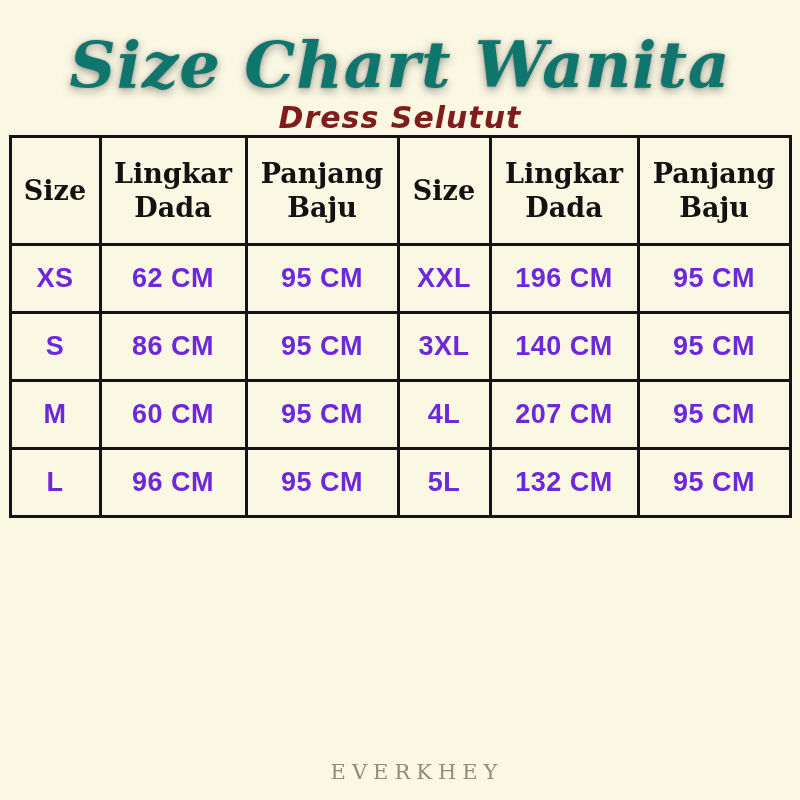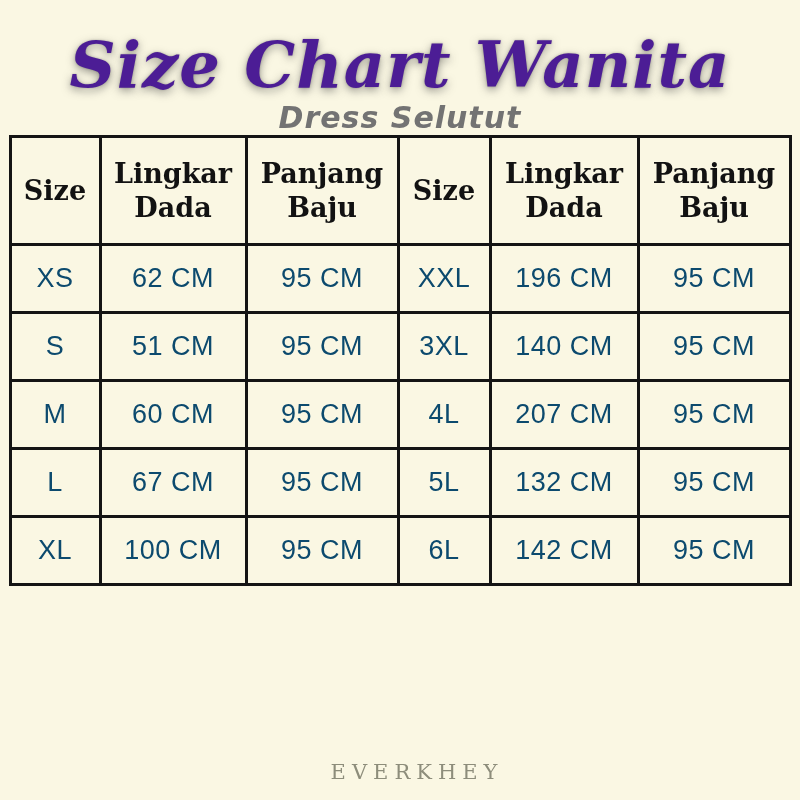--- a/index.html
+++ b/index.html
@@ -17,33 +17,33 @@
     flex-direction: column;
     align-items: center;
   }
   .title {
     margin: 30px 0 0 0;
     font-family: "DejaVu Serif", serif;
     font-style: italic;
     font-weight: 700;
     font-size: 64px;
     line-height: 1.1;
-    color: #4c1d95;
+    color: #0f766e;
     letter-spacing: 1px;
     text-shadow: 0 3px 9px rgba(60,60,60,0.50), 0 0 2px rgba(60,60,60,0.35);
     white-space: nowrap;
   }
   .subtitle {
     margin-top: 0px;
     font-family: "DejaVu Sans", sans-serif;
     font-style: italic;
     font-weight: 700;
     font-size: 30px;
     letter-spacing: 1px;
-    color: #737373;
+    color: #7f1d1d;
   }
   table.size-table {
     border-collapse: collapse;
     table-layout: fixed;
     width: 780px;
     background: #faf7e3;
   }
   .size-table th, .size-table td {
     border: 3px solid #141414;
     text-align: center;
@@ -55,24 +55,24 @@
   .size-table tbody tr { height: 68px; }
   .size-table th {
     font-family: "DejaVu Serif", serif;
     font-weight: 600;
     font-size: 27px;
     line-height: 1.25;
     color: #121212;
   }
   .size-table td {
     font-family: "Liberation Sans", sans-serif;
-    font-weight: 400;
+    font-weight: 700;
     font-size: 27px;
     letter-spacing: 0.5px;
-    color: #0c4a6e;
+    color: #6d28d9;
   }
   .brand {
     margin-top: auto;
     margin-bottom: 16px;
     font-family: "DejaVu Serif", serif;
     font-size: 21px;
     letter-spacing: 6px;
     color: #8d8d7b;
     margin-left: 34px;
   }
@@ -108,48 +108,40 @@
       <tr>
         <td>XS</td>
         <td>62 CM</td>
         <td>95 CM</td>
         <td>XXL</td>
         <td>196 CM</td>
         <td>95 CM</td>
       </tr>
       <tr>
         <td>S</td>
-        <td>51 CM</td>
+        <td>86 CM</td>
         <td>95 CM</td>
         <td>3XL</td>
         <td>140 CM</td>
         <td>95 CM</td>
       </tr>
       <tr>
         <td>M</td>
         <td>60 CM</td>
         <td>95 CM</td>
         <td>4L</td>
         <td>207 CM</td>
         <td>95 CM</td>
       </tr>
       <tr>
         <td>L</td>
-        <td>67 CM</td>
+        <td>96 CM</td>
         <td>95 CM</td>
         <td>5L</td>
         <td>132 CM</td>
-        <td>95 CM</td>
-      </tr>
-      <tr>
-        <td>XL</td>
-        <td>100 CM</td>
-        <td>95 CM</td>
-        <td>6L</td>
-        <td>142 CM</td>
         <td>95 CM</td>
       </tr>
     </tbody>
   </table>
 
   <div class="brand">EVERKHEY</div>
 
 </div>
 
 </body></html>

